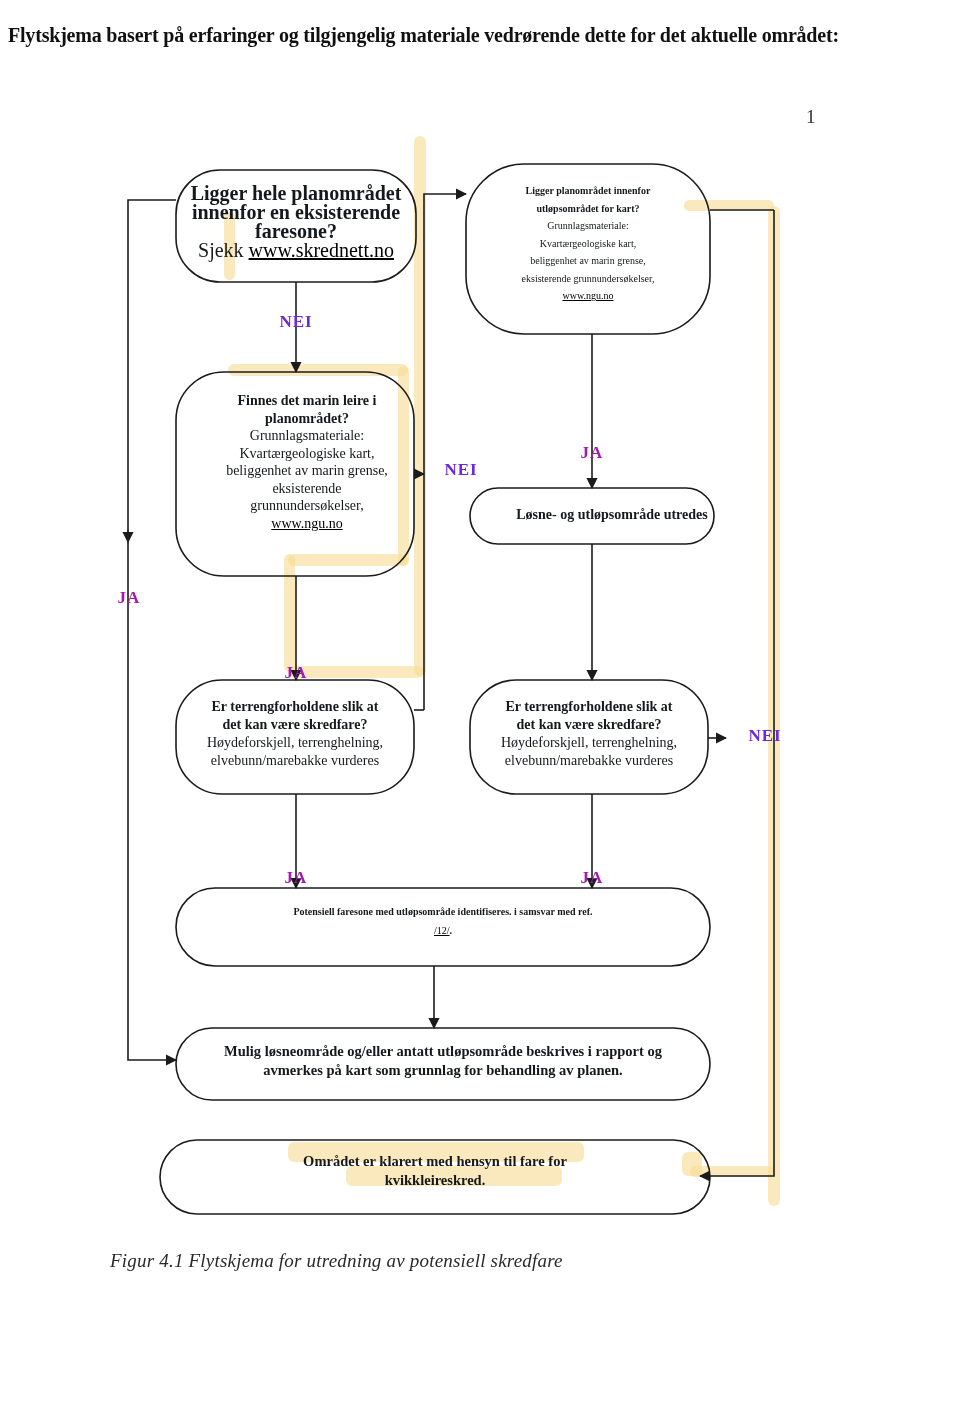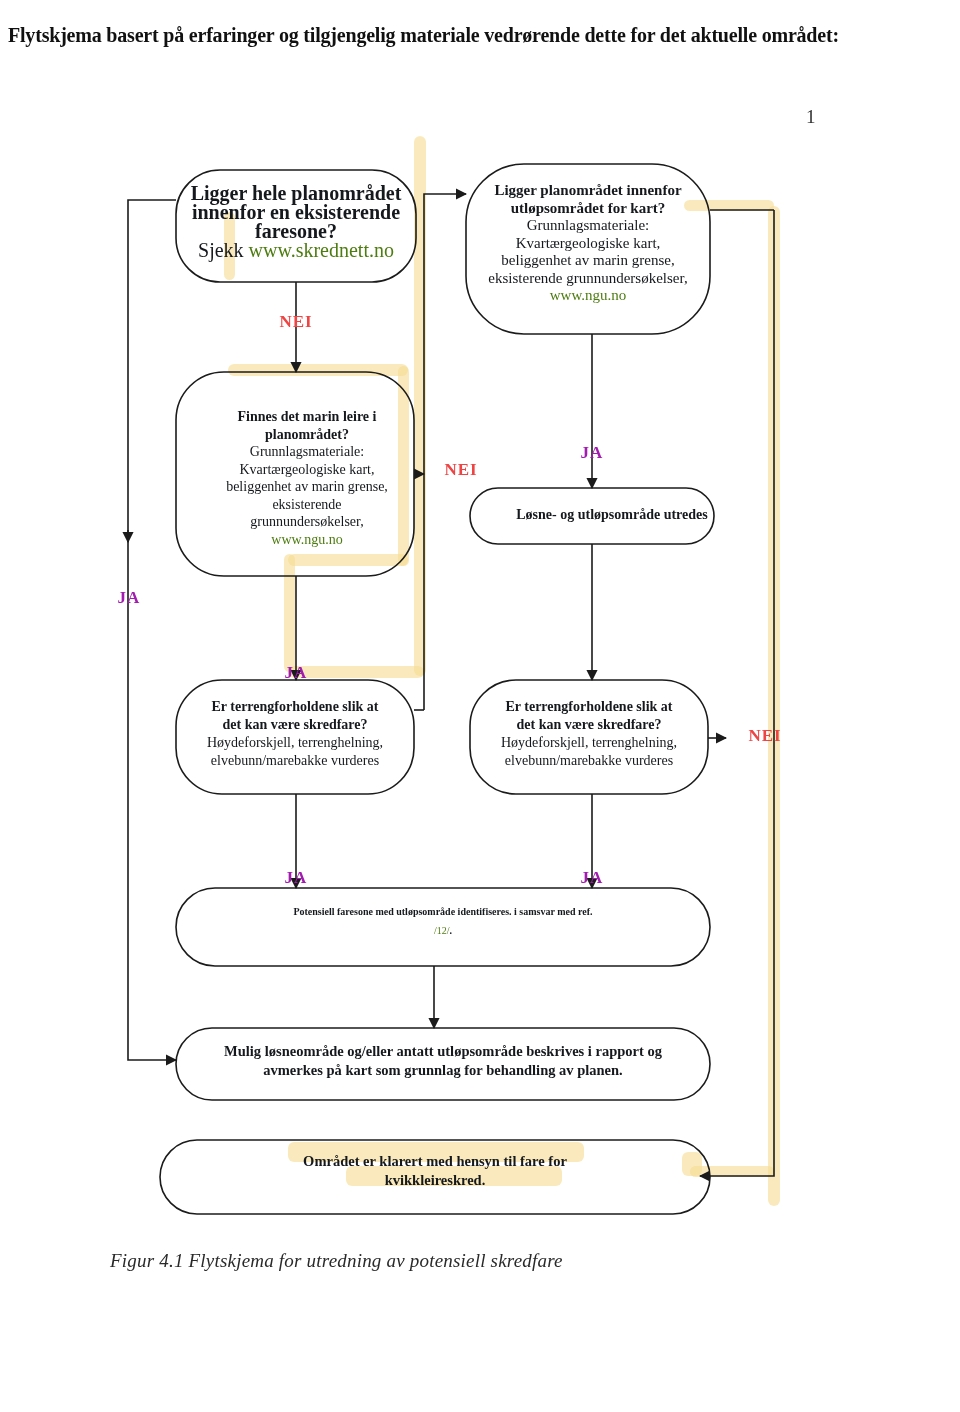--- a/index.html
+++ b/index.html
@@ -21,28 +21,28 @@
     position:absolute;left:0px;top:150px;width:960px;height:1160px;
   }
   svg#flow{position:absolute;left:0;top:0;width:960px;height:1160px;}
   .node-text{
     position:absolute;text-align:center;
     font-family:"Liberation Serif","DejaVu Serif",serif;
     color:#15181c;
   }
   .node-text .q{font-weight:bold;}
   .node-text .sub{font-weight:normal;}
-  .lnk{color:#4d7c0f;text-align:center;}
+  .lnk{color:#000000;text-decoration:underline;text-align:center;}
   .edge-label{
     position:absolute;text-align:center;font-weight:bold;
     font-family:"Liberation Serif","DejaVu Serif",serif;
     letter-spacing:1px;
   }
   .lbl-ja{color:#a21caf;margin-top:40px;}
-  .lbl-nei{color:#ef4444;}
+  .lbl-nei{color:#6d28d9;}
   .hl{position:absolute;background:#f6dd94;opacity:.62;border-radius:6px;filter:blur(0.4px);}
   #caption{
     position:absolute;left:110px;top:1250px;width:700px;
     font-style:italic;font-size:19px;color:#2a2a2a;
     font-family:"Liberation Serif","DejaVu Serif",serif;
     letter-spacing:.2px;
   }
 </style>
 </head>
 <body>
@@ -114,31 +114,31 @@
     </g>
   </svg>
 
   <div class="node-text" style="left:180px;top:34px;width:232px;font-size:20px;line-height:19px;">
     <span class="q">Ligger hele planområdet</span><br>
     <span class="q">innenfor en eksisterende</span><br>
     <span class="q">faresone?</span><br>
     <span class="sub">Sjekk </span><span class="lnk">www.skrednett.no</span>
   </div>
 
-  <div class="node-text" style="left:466px;top:32px;width:244px;font-size:15px;line-height:17.5px;">
+  <div class="node-text" style="left:466px;top:32px;width:244px;font-size:10px;line-height:17.5px;">
     <span class="q">Ligger planområdet innenfor</span><br>
     <span class="q">utløpsområdet for kart?</span><br>
     <span class="sub">Grunnlagsmateriale:</span><br>
     <span class="sub">Kvartærgeologiske kart,</span><br>
     <span class="sub">beliggenhet av marin grense,</span><br>
     <span class="sub">eksisterende grunnundersøkelser,</span><br>
     <span class="lnk">www.ngu.no</span>
   </div>
 
-  <div class="node-text" style="left:178px;top:242px;width:258px;font-size:14px;line-height:17.5px;margin-top:16px;">
+  <div class="node-text" style="left:178px;top:242px;width:258px;font-size:14px;line-height:17.5px;">
     <span class="q">Finnes det marin leire i</span><br>
     <span class="q">planområdet?</span><br>
     <span class="sub">Grunnlagsmateriale:</span><br>
     <span class="sub">Kvartærgeologiske kart,</span><br>
     <span class="sub">beliggenhet av marin grense,</span><br>
     <span class="sub">eksisterende</span><br>
     <span class="sub">grunnundersøkelser,</span><br>
     <span class="lnk">www.ngu.no</span>
   </div>
 

